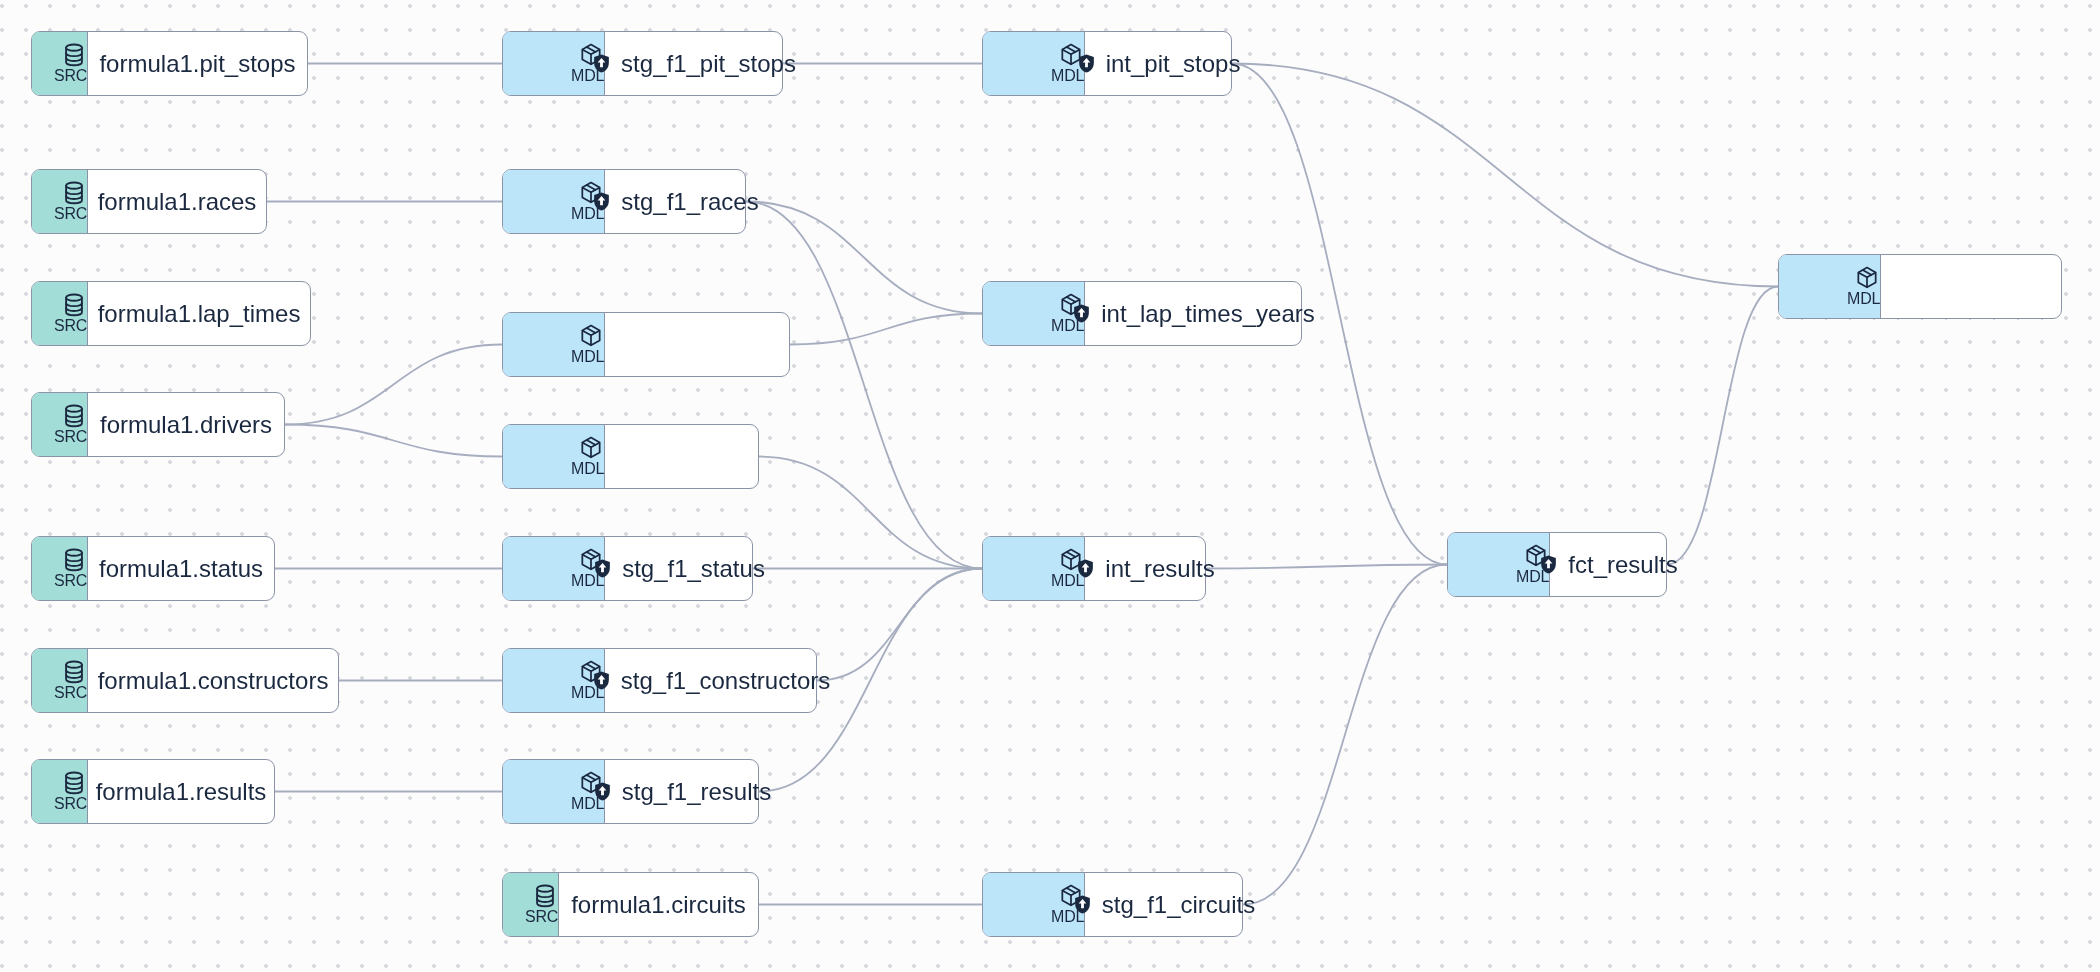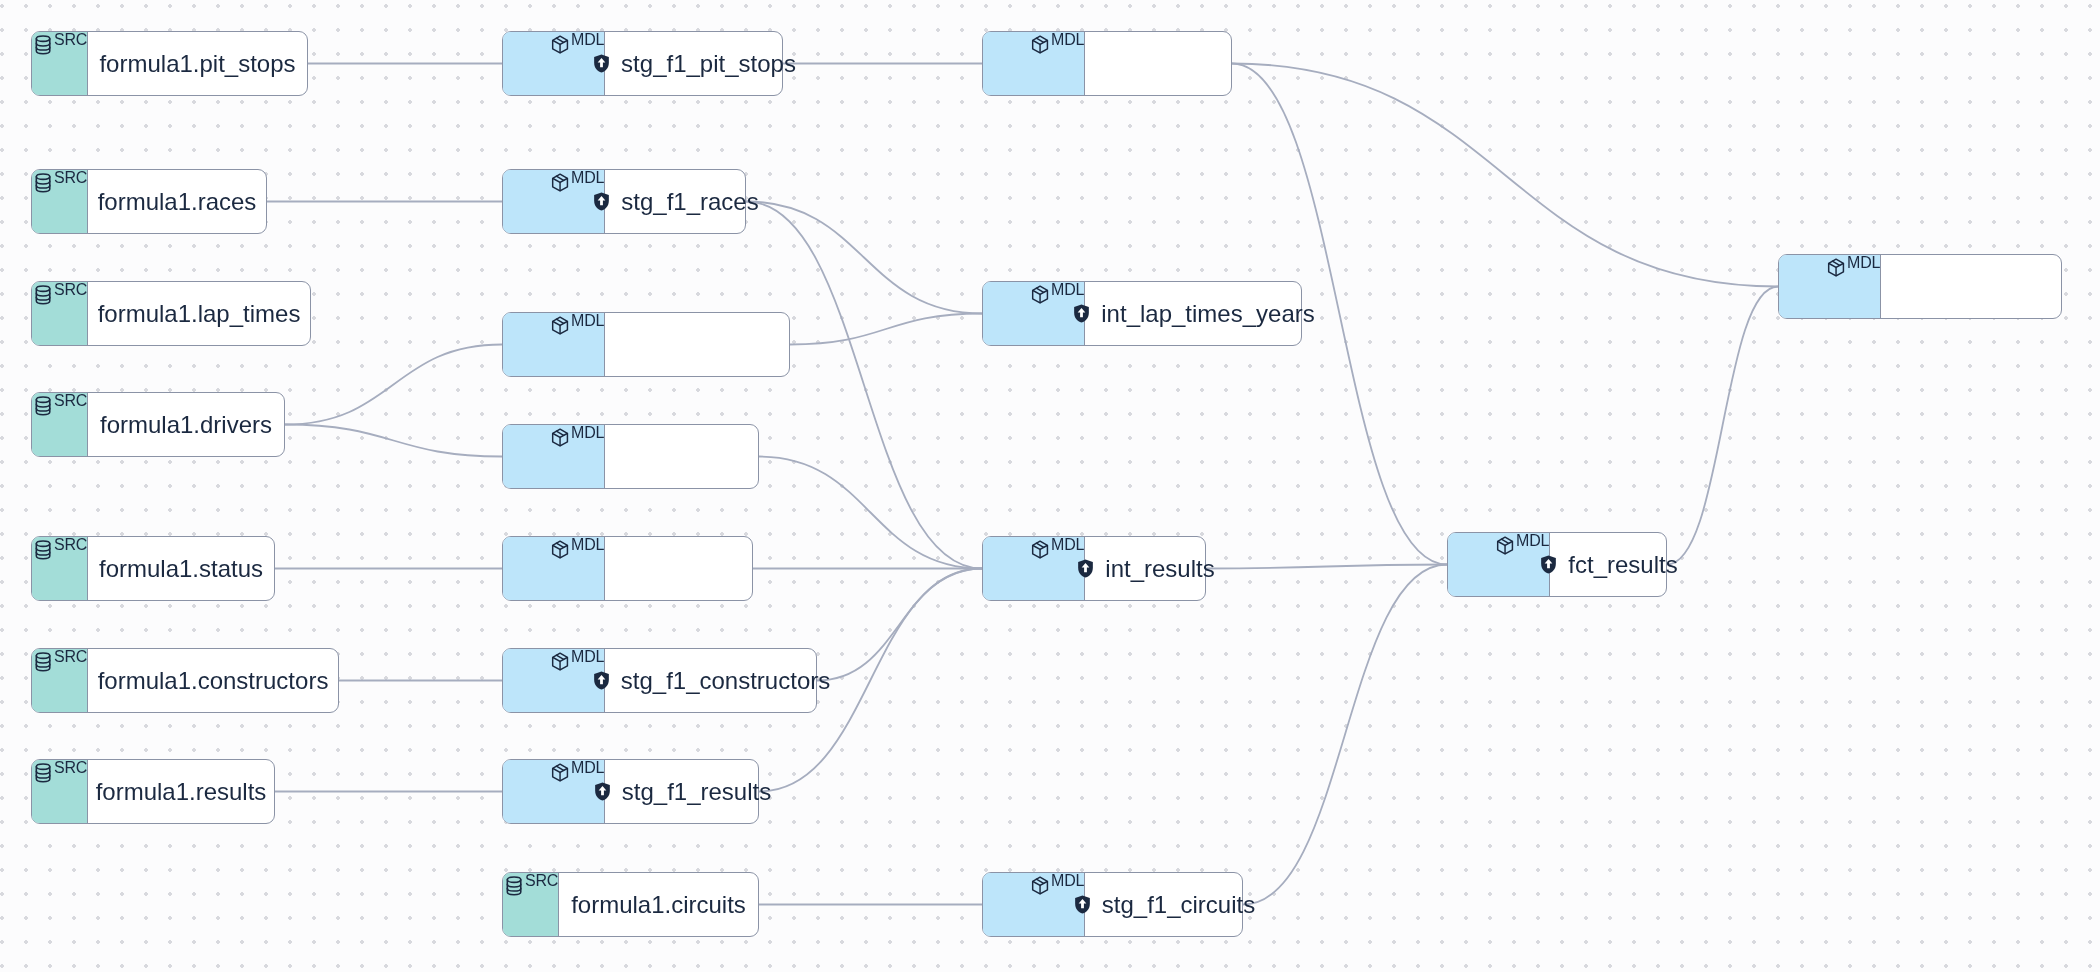--- a/index.html
+++ b/index.html
@@ -25,21 +25,22 @@
     background:#ffffff;
     border:1.7px solid var(--border,#8b93a6);
     border-radius:9px;
     color:var(--text,#1b2940);
     cursor:pointer;
   }
   .badge{
     flex:none;
     width:55px;
     display:flex;
-    align-items:flex-start;
+    flex-direction:column;
+    align-items:flex-end;
     justify-content:center;
     gap:0px;
     border-right:1.7px solid var(--border,#8b93a6);
     border-radius:7px 0 0 7px;
   }
   .node.source .badge{background:var(--src,#a3ddd8);}
   .node.model  .badge{background:var(--mdl,#bde5fa);padding-left:46px;}
   .badge-label{
     font-size:16px;
     letter-spacing:-0.3px;
@@ -129,20 +130,27 @@
     <div class="badge">
 
       <svg class="ic" width="26" height="26" viewBox="0 0 24 24" fill="none" stroke="#1b2940" stroke-width="1.6" stroke-linejoin="round" stroke-linecap="round">
         <path d="M12 2.4 L20 6.9 V16.1 L12 20.6 L4 16.1 V6.9 Z"></path>
         <path d="M4.3 7.1 L12 11.4 L19.7 7.1"></path>
         <path d="M12 11.4 V20.2"></path>
         <path d="M8 4.6 L15.9 9.1"></path>
       </svg>
       <span class="badge-label">MDL</span>
     </div>
+    <div class="body">
+      <svg class="shield" width="21" height="21" viewBox="0 0 24 24">
+        <path fill="#1b2940" d="M12 1.6 L20.4 4.7 V11 C20.4 16.9 16.9 20.5 12 22.4 C7.1 20.5 3.6 16.9 3.6 11 V4.7 Z"></path>
+        <path fill="#ffffff" d="M12 5.8 L16.4 10.9 H13.6 V16.2 H10.4 V10.9 H7.6 Z"></path>
+      </svg>
+      <span class="label">int_pit_stops</span>
+    </div>
   </div>
       <div class="node source" style="left: 31px; top: 169px; width: 236px; height: 65px;">
     <div class="badge">
       <svg class="ic" width="26" height="26" viewBox="0 0 24 24" fill="none" stroke="#1b2940" stroke-width="1.7" stroke-linecap="round">
         <ellipse cx="12" cy="5.2" rx="7.3" ry="2.9"></ellipse>
         <path d="M4.7 5.2 v13.4 c0 1.65 3.3 2.9 7.3 2.9 s7.3 -1.25 7.3 -2.9 v-13.4"></path>
         <path d="M4.7 10.2 c0 1.65 3.3 2.9 7.3 2.9 s7.3 -1.25 7.3 -2.9"></path>
         <path d="M4.7 14.6 c0 1.65 3.3 2.9 7.3 2.9 s7.3 -1.25 7.3 -2.9"></path>
       </svg>
 
@@ -267,20 +275,27 @@
     <div class="badge">
 
       <svg class="ic" width="26" height="26" viewBox="0 0 24 24" fill="none" stroke="#1b2940" stroke-width="1.6" stroke-linejoin="round" stroke-linecap="round">
         <path d="M12 2.4 L20 6.9 V16.1 L12 20.6 L4 16.1 V6.9 Z"></path>
         <path d="M4.3 7.1 L12 11.4 L19.7 7.1"></path>
         <path d="M12 11.4 V20.2"></path>
         <path d="M8 4.6 L15.9 9.1"></path>
       </svg>
       <span class="badge-label">MDL</span>
     </div>
+    <div class="body">
+      <svg class="shield" width="21" height="21" viewBox="0 0 24 24">
+        <path fill="#1b2940" d="M12 1.6 L20.4 4.7 V11 C20.4 16.9 16.9 20.5 12 22.4 C7.1 20.5 3.6 16.9 3.6 11 V4.7 Z"></path>
+        <path fill="#ffffff" d="M12 5.8 L16.4 10.9 H13.6 V16.2 H10.4 V10.9 H7.6 Z"></path>
+      </svg>
+      <span class="label">stg_f1_status</span>
+    </div>
   </div>
       <div class="node model" style="left: 982px; top: 536px; width: 224px; height: 65px;">
     <div class="badge">
 
       <svg class="ic" width="26" height="26" viewBox="0 0 24 24" fill="none" stroke="#1b2940" stroke-width="1.6" stroke-linejoin="round" stroke-linecap="round">
         <path d="M12 2.4 L20 6.9 V16.1 L12 20.6 L4 16.1 V6.9 Z"></path>
         <path d="M4.3 7.1 L12 11.4 L19.7 7.1"></path>
         <path d="M12 11.4 V20.2"></path>
         <path d="M8 4.6 L15.9 9.1"></path>
       </svg>

